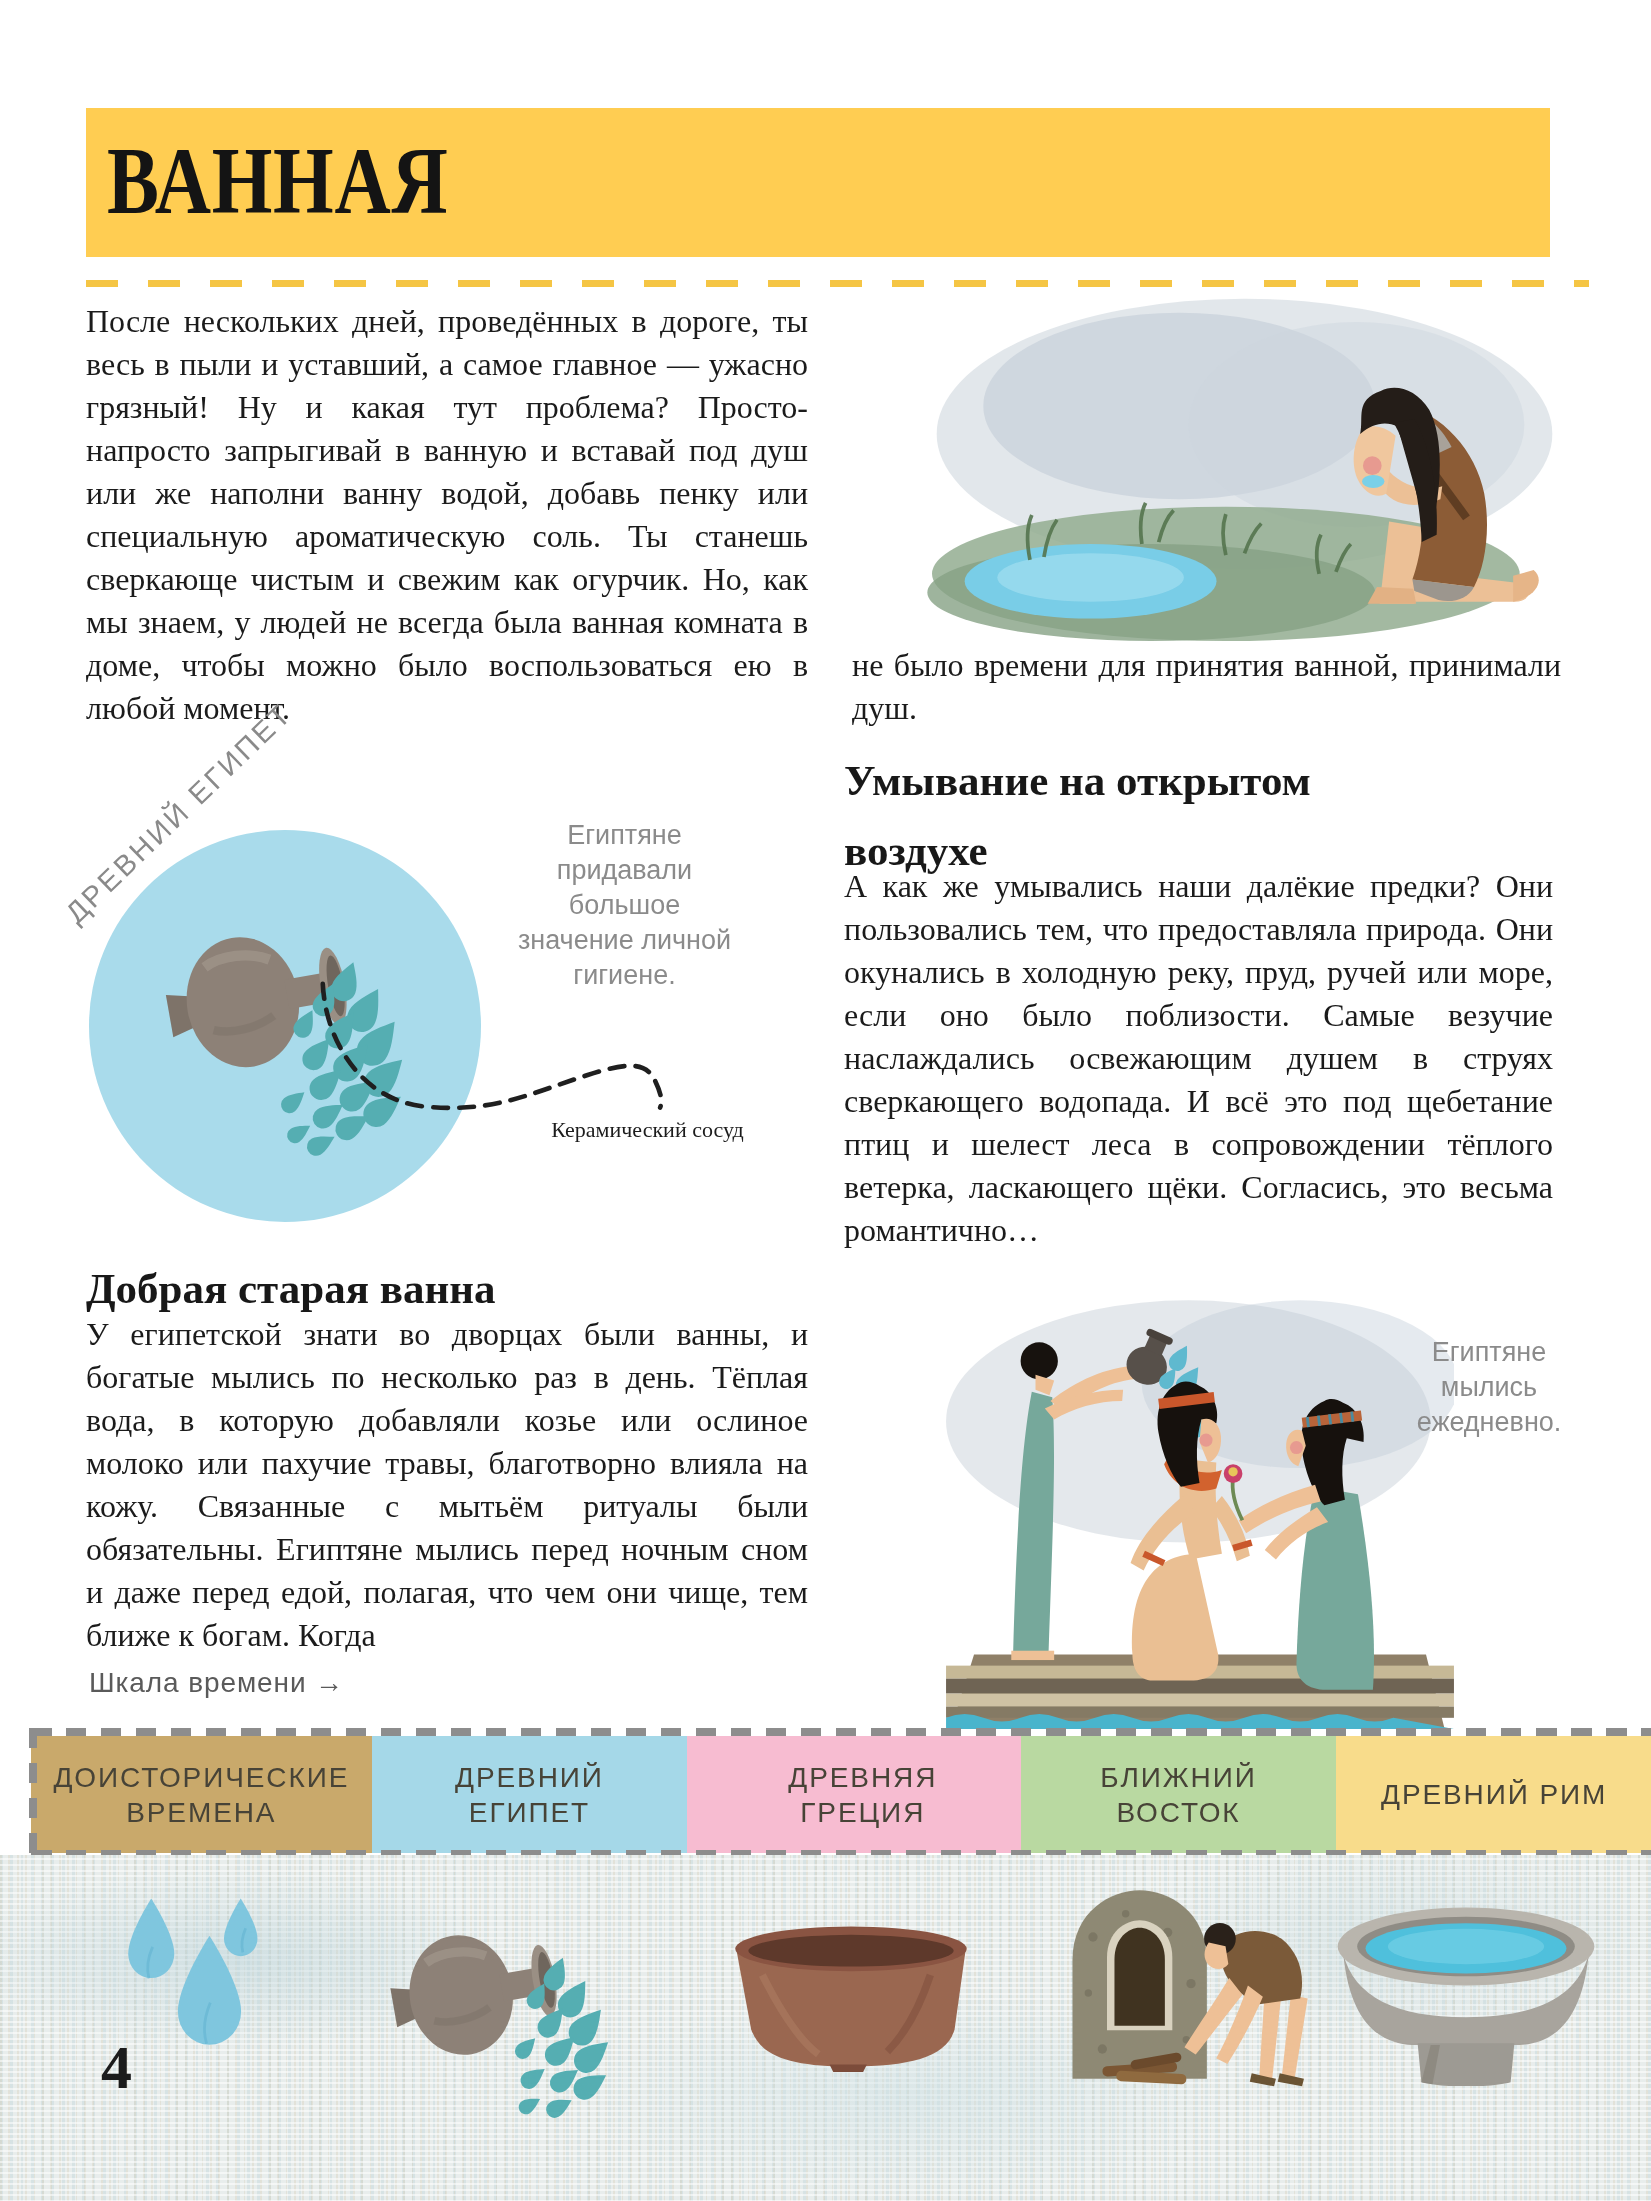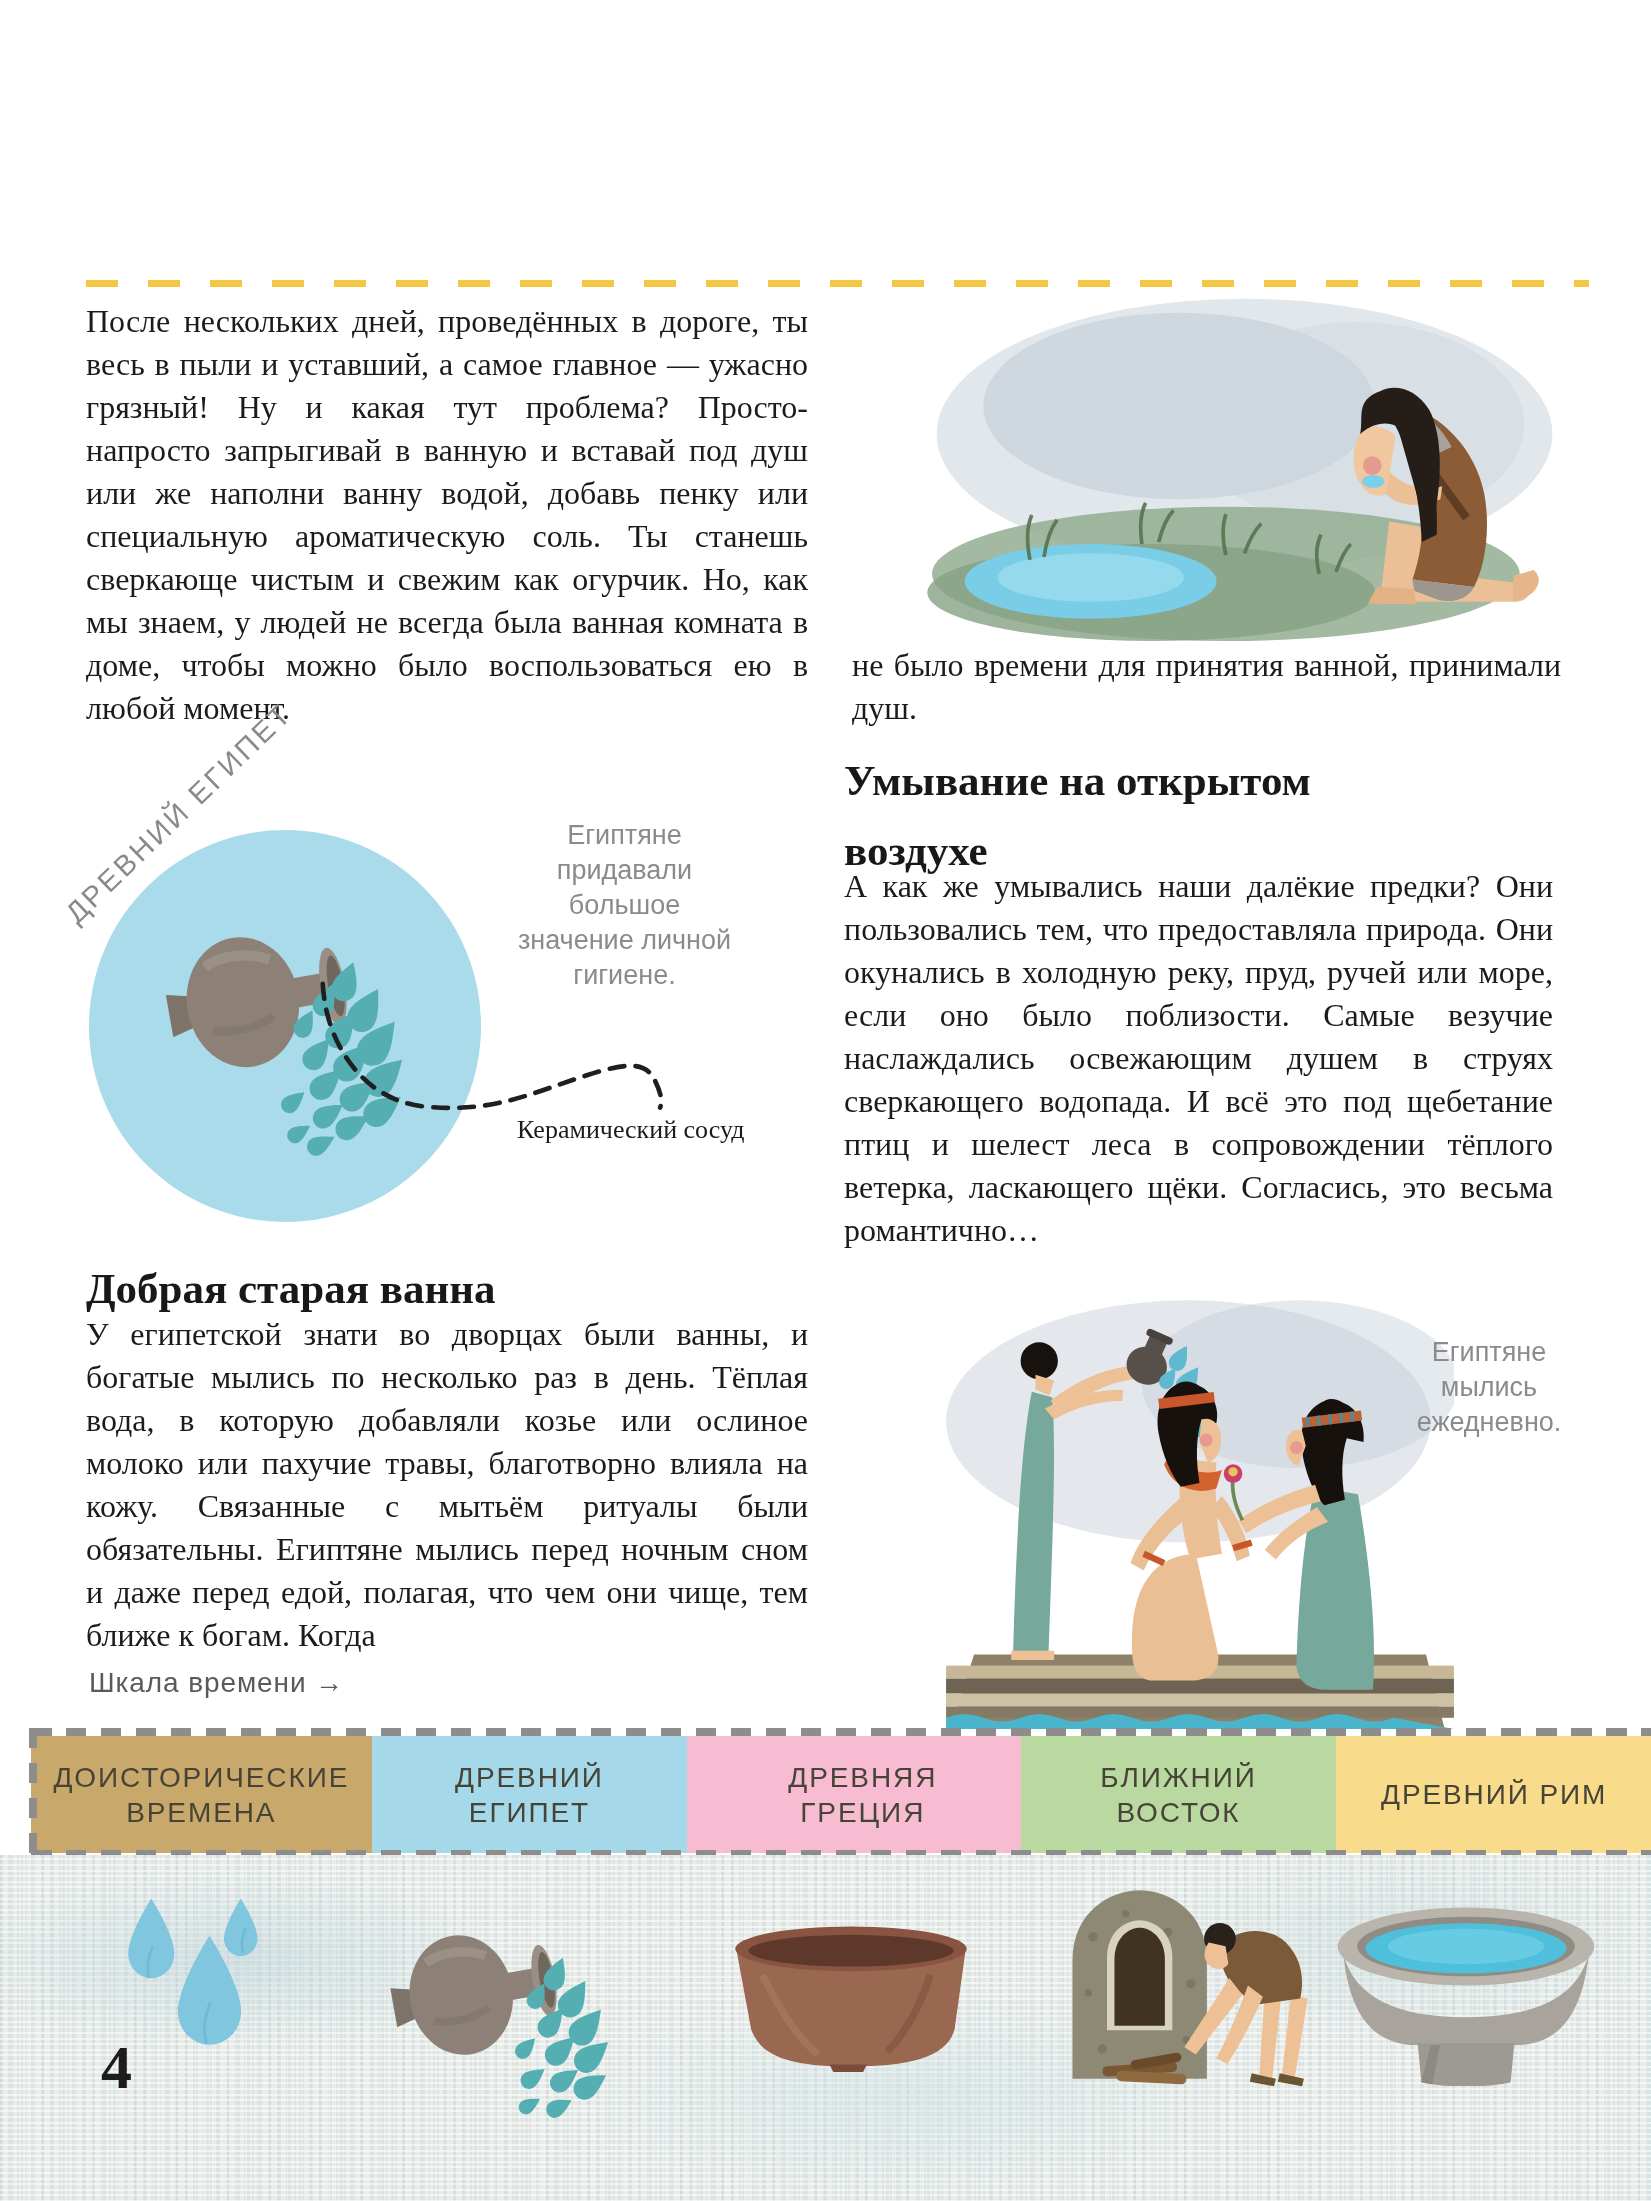--- a/index.html
+++ b/index.html
@@ -22,22 +22,22 @@
 
   
   .egypt-circle{position:absolute;left:89px;top:830px;width:392px;height:392px;border-radius:50%;
                 background:#a9dbeb;}
   .rotated-label{position:absolute;left:82px;top:897px;font-family:"Liberation Sans","DejaVu Sans",sans-serif;
                  font-size:29px;color:#8a8a8a;letter-spacing:2.8px;white-space:nowrap;
                  transform:rotate(-44deg);transform-origin:0 100%;}
   .gray-caption{position:absolute;font-family:"Liberation Sans","DejaVu Sans",sans-serif;
                 font-size:27px;line-height:35px;color:#8b8b8b;text-align:center;}
   .cap-hygiene{left:508px;top:818px;width:233px;}
-  .callout-label{position:absolute;left:517px;top:1109px;width:261px;text-align:left;
-                 font-size:26px;line-height:42px;color:#1c1c1c;}
+  .callout-label{position:absolute;left:517px;top:1109px;width:261px;text-align:center;
+                 font-size:22px;line-height:42px;color:#1c1c1c;}
   .callout-curve{position:absolute;left:308px;top:970px;}
 
   .timeline-hint{position:absolute;left:89px;top:1667px;font-family:"Liberation Sans","DejaVu Sans",sans-serif;
                  font-size:28px;color:#5a5a5a;letter-spacing:0.9px;}
 
   
   .cap-daily{left:1391px;top:1335px;width:196px;}
 
   
   .timeline{position:absolute;left:31px;top:1736px;width:1621px;height:117px;display:flex;}
@@ -76,20 +76,23 @@
         <path d="M20,-30 C30,-10 32,18 24,36" stroke="#776d63" stroke-width="9" fill="none" opacity="0.4"></path>
         <rect x="-16" y="-96" width="32" height="48" fill="#8d8177"></rect>
         <ellipse cx="0" cy="-98" rx="42" ry="13" fill="#9a8f84"></ellipse>
         <ellipse cx="0" cy="-101" rx="33" ry="8" fill="#6f665d"></ellipse>
       </g>
       <path id="drop-shape" d="M0,-10 C3,-5 7,1 7,6 A7,7 0 1 1 -7,6 C-7,1 -3,-5 0,-10 Z"></path>
       <path id="big-drop" d="M46,0 C46,0 86,62 86,96 A40,42 0 1 1 6,96 C6,62 46,0 46,0 Z"></path>
     </defs>
   </svg>
 
+  <div class="banner">
+    <h1>ВАННАЯ</h1>
+  </div>
   <div class="dash-yellow"></div>
 
   <svg class="ill" style="left:918px;top:294px;" width="653" height="347" viewBox="0 0 700 372">
     <ellipse cx="350" cy="150" rx="330" ry="145" fill="#c6cfd8" opacity="0.5"></ellipse>
     <ellipse cx="280" cy="120" rx="210" ry="100" fill="#b9c4d1" opacity="0.45"></ellipse>
     <ellipse cx="470" cy="140" rx="180" ry="110" fill="#cdd5de" opacity="0.45"></ellipse>
     <ellipse cx="330" cy="300" rx="315" ry="72" fill="#93ad90" opacity="0.85"></ellipse>
     <ellipse cx="250" cy="320" rx="240" ry="52" fill="#86a184" opacity="0.8"></ellipse>
     <ellipse cx="185" cy="308" rx="135" ry="40" fill="#79cde7"></ellipse>
     <ellipse cx="185" cy="304" rx="100" ry="26" fill="#9cdcef" opacity="0.8"></ellipse>

